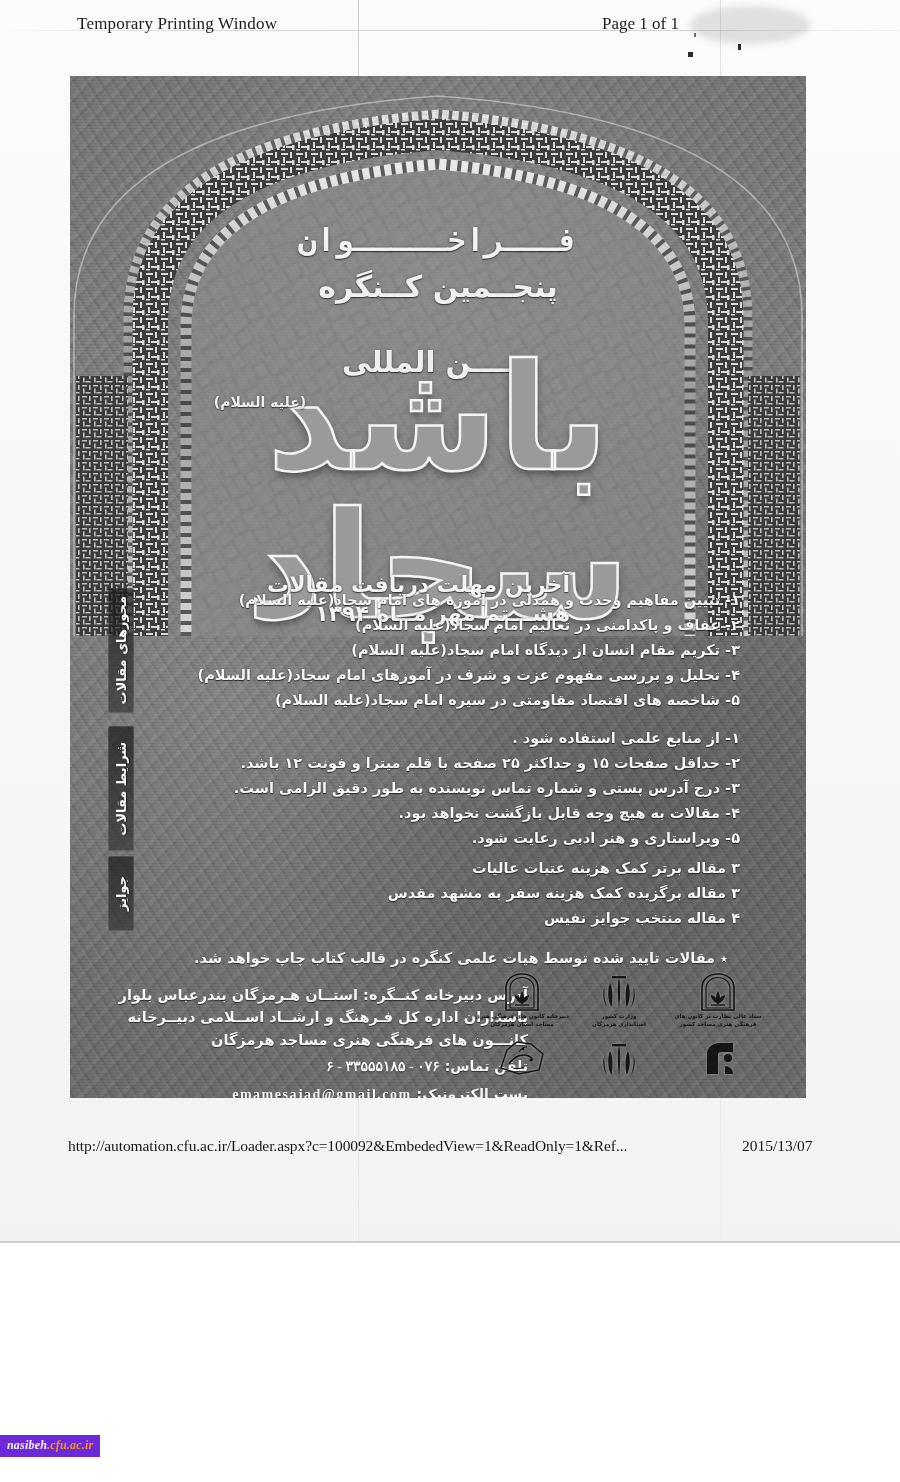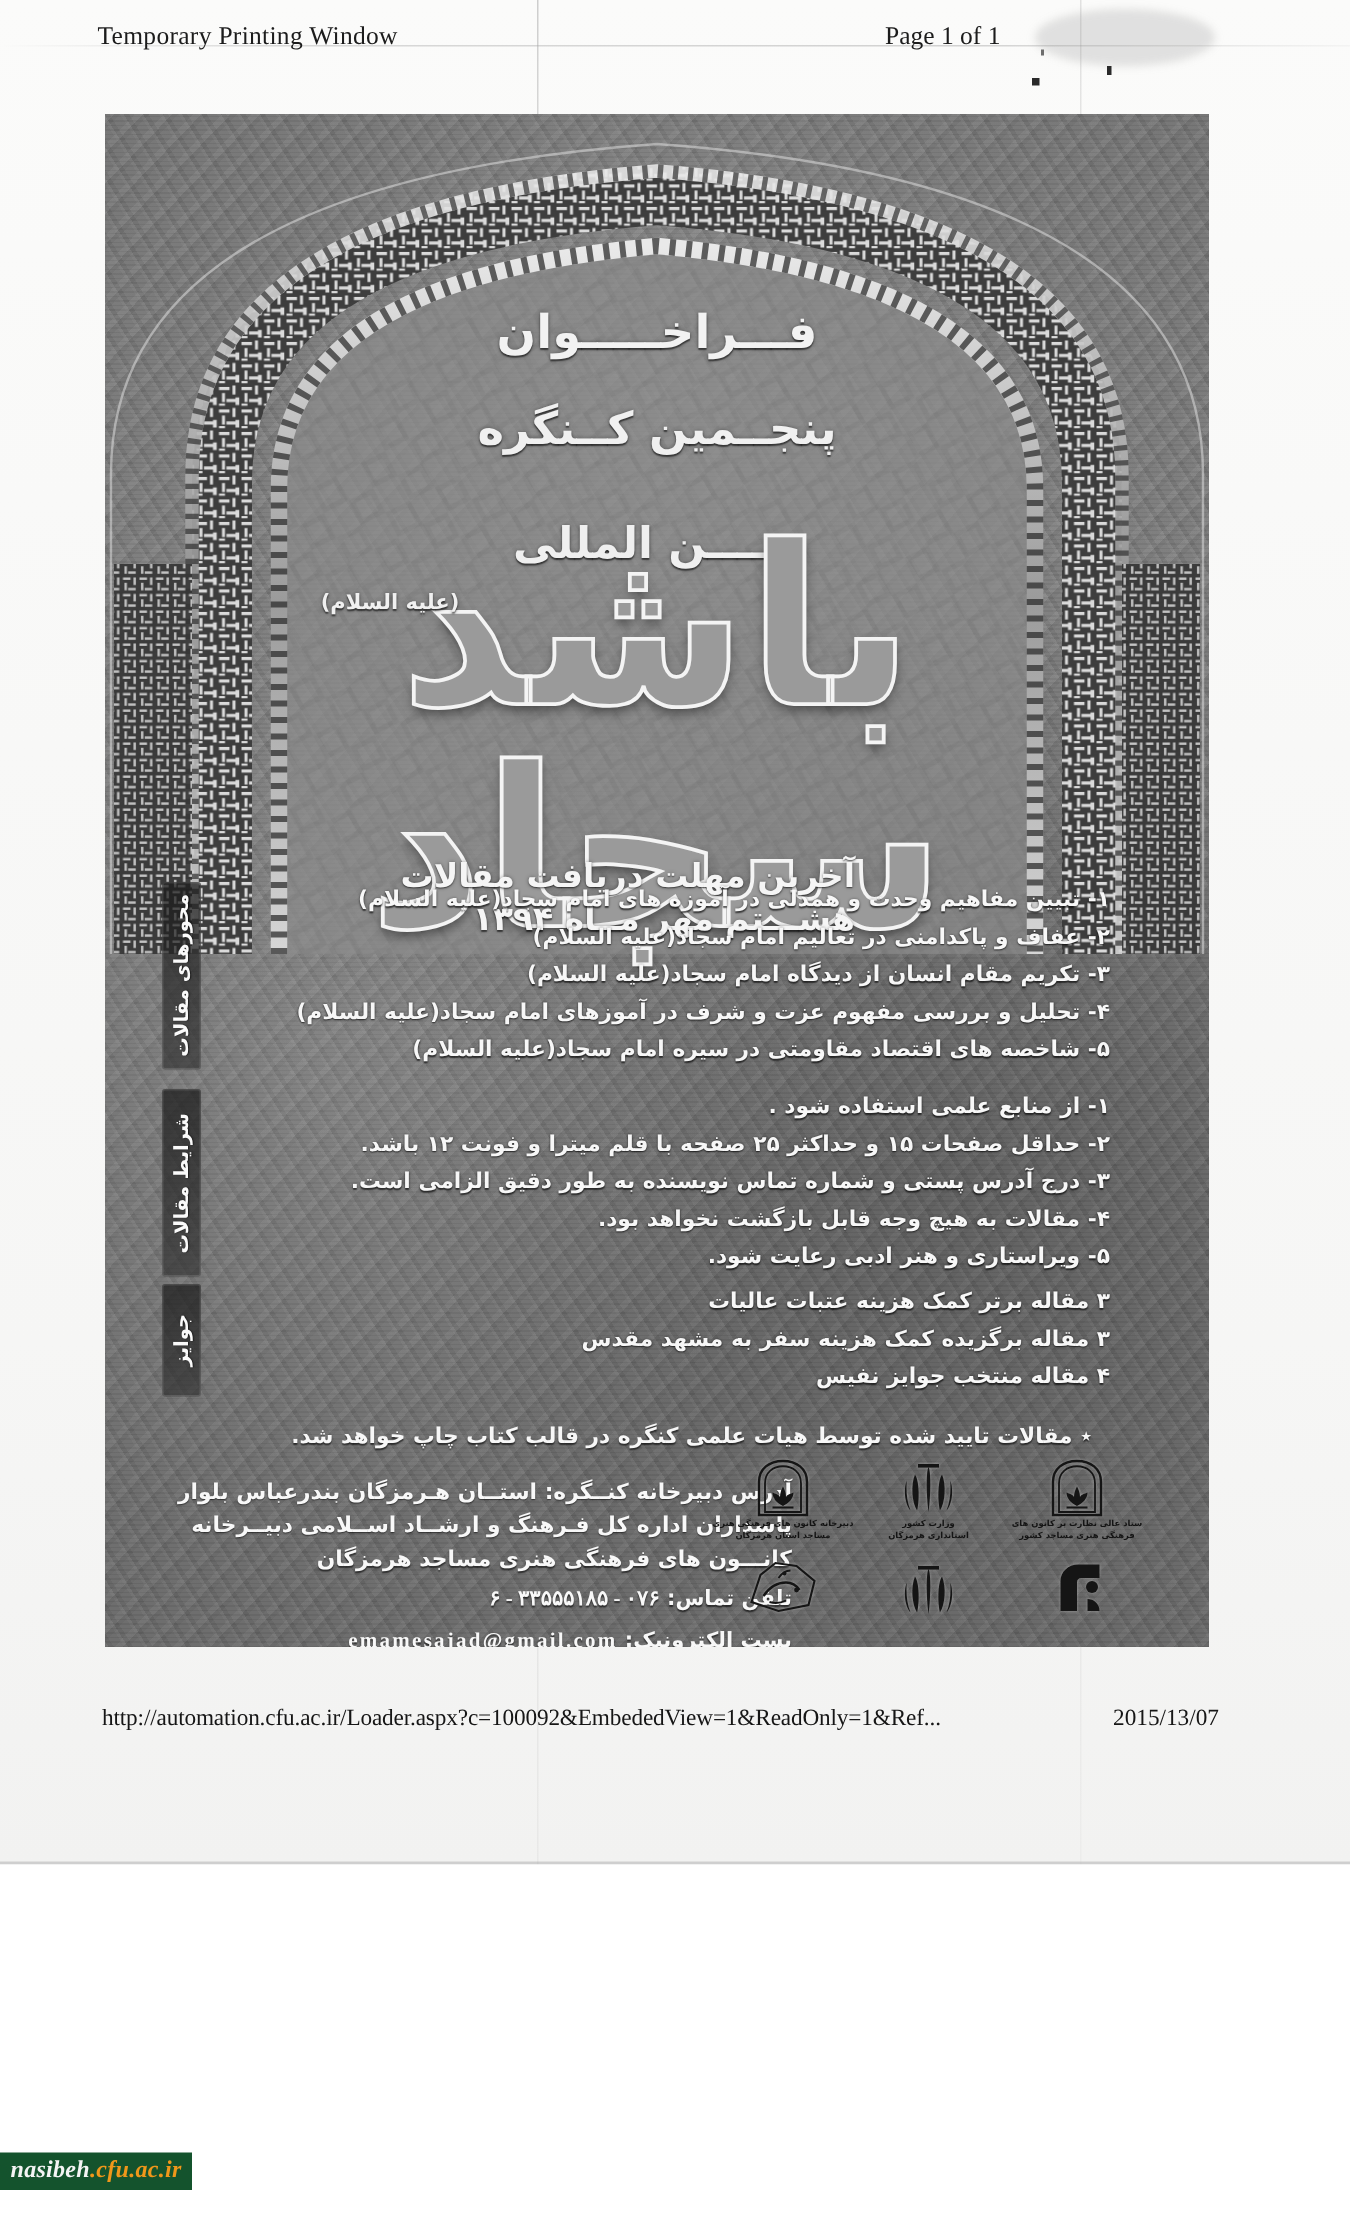--- a/index.html
+++ b/index.html
@@ -42,21 +42,21 @@
   }
   .smudge {
     position: absolute; border-radius: 50%;
     background: rgba(120,120,120,.20);
     filter: blur(3px);
   }
   .speck { position: absolute; background: #2a2a2a; }
 
   
   #print-header {
-    position: absolute; left: 0; top: 14px; width: 755px; height: 26px;
+    position: absolute; left: 12px; top: 14px; width: 755px; height: 26px;
   }
   #print-header .hl {
     position: absolute; left: 65px; top: 0;
     font-size: 17px; color: #1c1c1c; letter-spacing: .2px;
     white-space: nowrap;
   }
   #print-header .hr {
     position: absolute; right: 88px; top: 0;
     font-size: 17px; color: #1c1c1c; white-space: nowrap;
   }
@@ -112,23 +112,24 @@
   }
   #arch-wrap svg { display: block; }
 
   
   .hl-stack {
     position: absolute; z-index: 6;
     text-align: center;
     text-shadow: 0 1px 1px rgba(0,0,0,.55), 0 0 3px rgba(0,0,0,.35);
   }
   #t-farakhan {
-    left: 0; right: 0; top: 128px;
+    left: 0; right: 0; top: 146px;
     font-size: 31px; font-weight: 700; letter-spacing: 18px;
     color: #f2f2f2;
+    font-family: Liberation Mono, monospace;
   }
   #t-congress {
     left: 0; right: 0; top: 193px;
     font-size: 30px; font-weight: 700; letter-spacing: 9px;
     color: #f0f0f0;
   }
   #t-intl {
     left: 0; right: 0; top: 236px;
     font-size: 29px; font-weight: 700; letter-spacing: 10px;
     color: #efefef;
@@ -244,25 +245,25 @@
   #logo-setad   { right: 0px;   top: 0px;  width: 104px; }
   #logo-ostan   { right: 108px; top: 2px;  width: 86px; }
   #logo-dabir   { right: 196px; top: 0px;  width: 104px; }
   #logo-b1      { right: 196px; top: 66px; width: 104px; }
   #logo-b2      { right: 110px; top: 70px; width: 82px; }
   #logo-b3      { right: 10px;  top: 68px; width: 80px; }
 
   
   #watermark {
     position: absolute; left: 0; top: 1435px;
-    background: #14532d;
+    background: #6d28d9;
     padding: 3px 7px 4px 7px;
     font-family: "Liberation Serif", serif;
     font-style: italic; font-weight: 700;
-    font-size: 16px; letter-spacing: .2px;
+    font-size: 12px; letter-spacing: .2px;
     white-space: nowrap;
     z-index: 20;
   }
   #watermark .w1 { color: #f4f4f4; }
   #watermark .w2 { color: #f0971a; }
 </style>
 </head>
 <body>
 
 <div id="paper">

